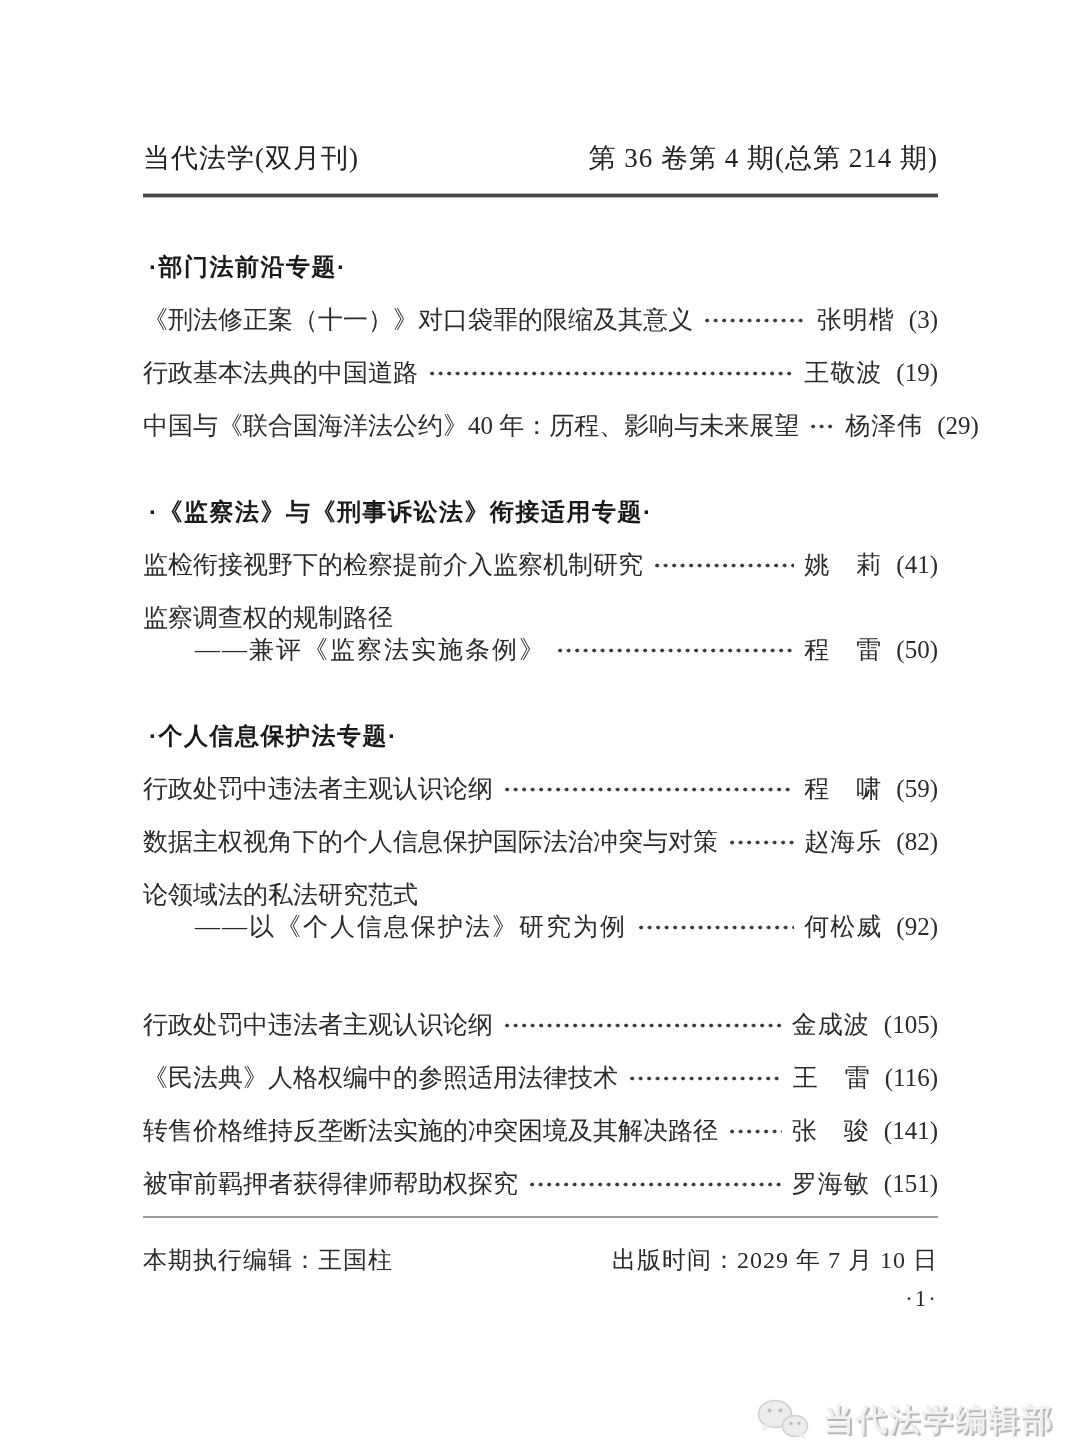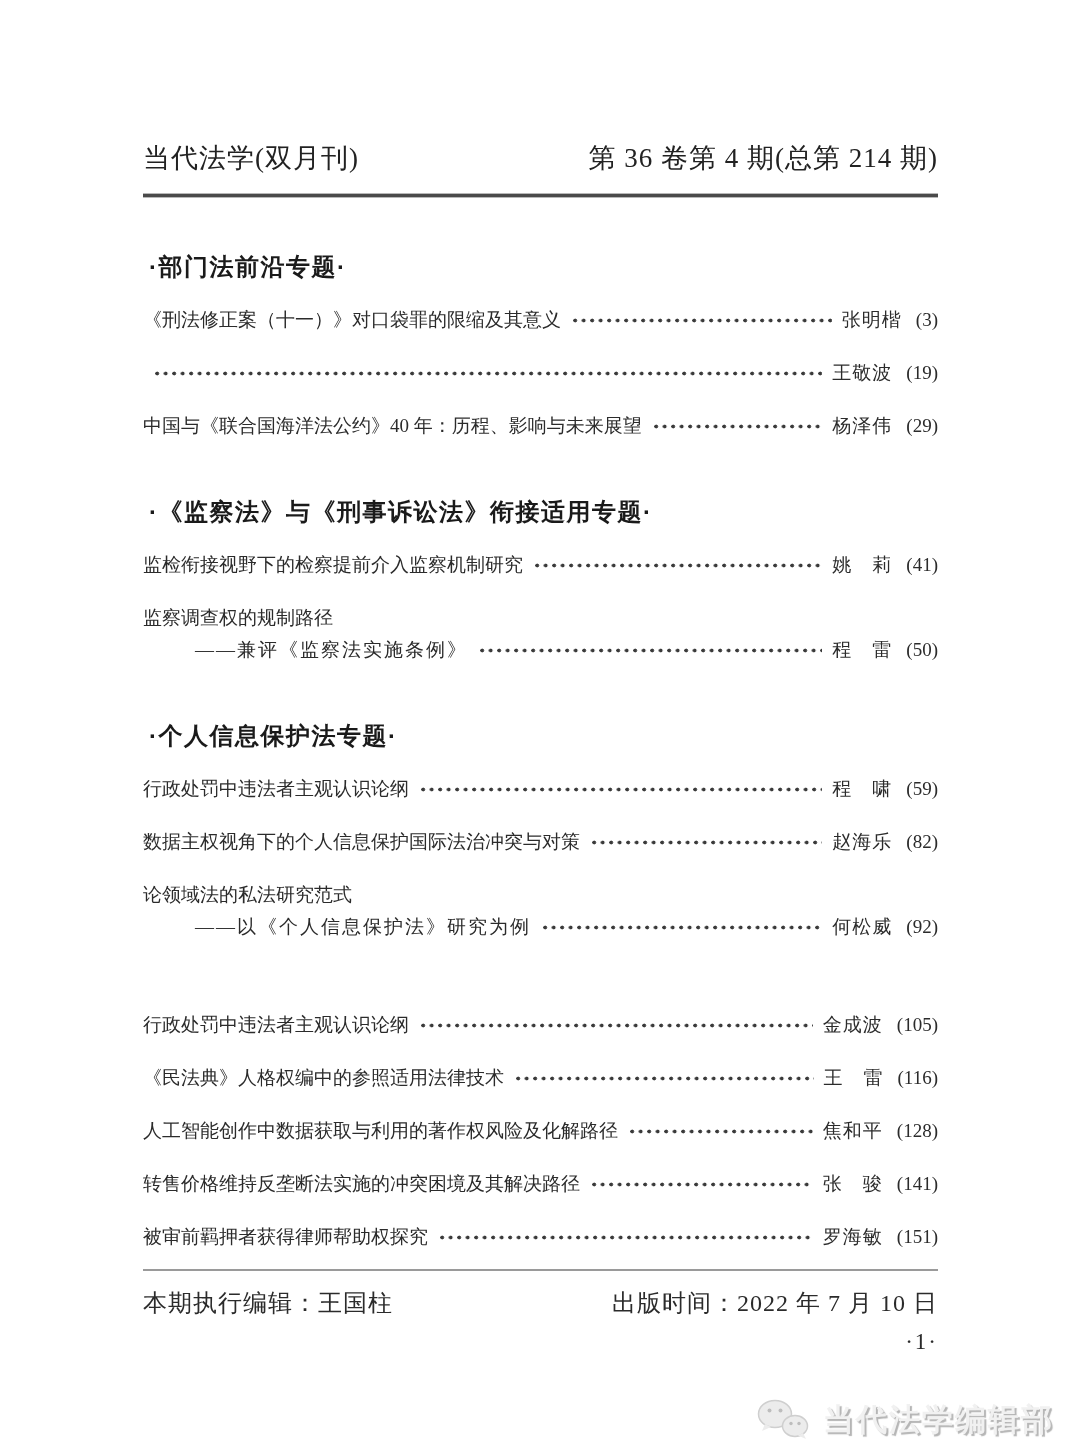--- a/index.html
+++ b/index.html
@@ -22,37 +22,37 @@
     box-shadow:0 1px 0 #b8b8b8,0 -1px 0 #b8b8b8;
   }
   
   .section-heading{
     font-family:"Liberation Sans","DejaVu Sans",sans-serif;
     font-weight:bold;font-size:24px;color:#1a1a1a;letter-spacing:1.5px;
     margin:54px 0 0 6px;line-height:32px;
   }
   .toc-section .entries{margin-top:8px;}
   .toc-section.no-heading{margin-top:66px;}
-  .entry{margin-top:21px;font-size:19px;line-height:32px;color:#2b2b2b;}
+  .entry{margin-top:21px;font-size:25px;line-height:32px;color:#2b2b2b;}
   .entry-line1,.entry-line2{display:flex;align-items:baseline;}
   .entry-line2{padding-left:52px;}
   .title,.subtitle{white-space:nowrap;}
   .subtitle{letter-spacing:2px;}
   .leader{
     flex:1 1 auto;align-self:center;height:1em;min-width:24px;
     margin:0 10px 0 12px;
     background-image:radial-gradient(circle at 2.2px 50%, #3a3a3a 1.7px, transparent 2.2px);
     background-size:8.5px 100%;background-repeat:repeat-x;
   }
   .author{white-space:pre;letter-spacing:1px;}
   .pageno{margin-left:14px;white-space:nowrap;font-family:"Liberation Serif","DejaVu Serif",serif;}
   
   .rule-bottom{margin-top:16px;height:2px;background:#9a9a9a;}
   .footer-row{
-    margin-top:16px;display:flex;justify-content:space-between;align-items:baseline;
+    margin-top:26px;display:flex;justify-content:space-between;align-items:baseline;
     font-size:24px;color:#2b2b2b;letter-spacing:1px;
   }
   .page-no-row{margin-top:10px;text-align:right;font-size:23px;color:#2b2b2b;letter-spacing:2px;}
   
   .watermark{
     position:absolute;right:26px;bottom:12px;
     display:flex;align-items:center;gap:12px;
   }
   .watermark-text{
     font-family:"Liberation Sans","DejaVu Sans",sans-serif;
@@ -82,20 +82,21 @@
     <div class="entry-line1">
       <span class="title">《刑法修正案（十一）》对口袋罪的限缩及其意义</span>
       <span class="leader"></span>
       <span class="author">张明楷</span>
       <span class="pageno">(3)</span>
     </div>
   </div>
 
   <div class="entry">
     <div class="entry-line1">
+      <span class="title">行政基本法典的中国道路</span>
       <span class="leader"></span>
       <span class="author">王敬波</span>
       <span class="pageno">(19)</span>
     </div>
   </div>
 
   <div class="entry">
     <div class="entry-line1">
       <span class="title">中国与《联合国海洋法公约》40 年：历程、影响与未来展望</span>
       <span class="leader"></span>
@@ -184,28 +185,20 @@
 
   <div class="entry">
     <div class="entry-line1">
       <span class="title">《民法典》人格权编中的参照适用法律技术</span>
       <span class="leader"></span>
       <span class="author">王　雷</span>
       <span class="pageno">(116)</span>
     </div>
   </div>
 
-  <div class="entry">
-    <div class="entry-line1">
-      <span class="title">人工智能创作中数据获取与利用的著作权风险及化解路径</span>
-      <span class="leader"></span>
-      <span class="author">焦和平</span>
-      <span class="pageno">(128)</span>
-    </div>
-  </div>
 
   <div class="entry">
     <div class="entry-line1">
       <span class="title">转售价格维持反垄断法实施的冲突困境及其解决路径</span>
       <span class="leader"></span>
       <span class="author">张　骏</span>
       <span class="pageno">(141)</span>
     </div>
   </div>
 
@@ -218,21 +211,21 @@
     </div>
   </div>
 </div>
   </div>
 </div>
 
   <div class="rule-bottom"></div>
 
   <div class="footer-row">
     <span>本期执行编辑：王国柱</span>
-    <span>出版时间：2022 年 7 月 10 日</span>
+    <span>出版时间：2029 年 7 月 10 日</span>
   </div>
 
   <div class="page-no-row">·1·</div>
 
 </div>
 
 <div class="watermark">
   <svg class="wechat-icon" width="56" height="44" viewBox="0 0 56 44">
     <g fill="#ececec" stroke="#cfcfcf" stroke-width="1.5">
       <ellipse cx="20" cy="16" rx="16.5" ry="13.5"></ellipse>

